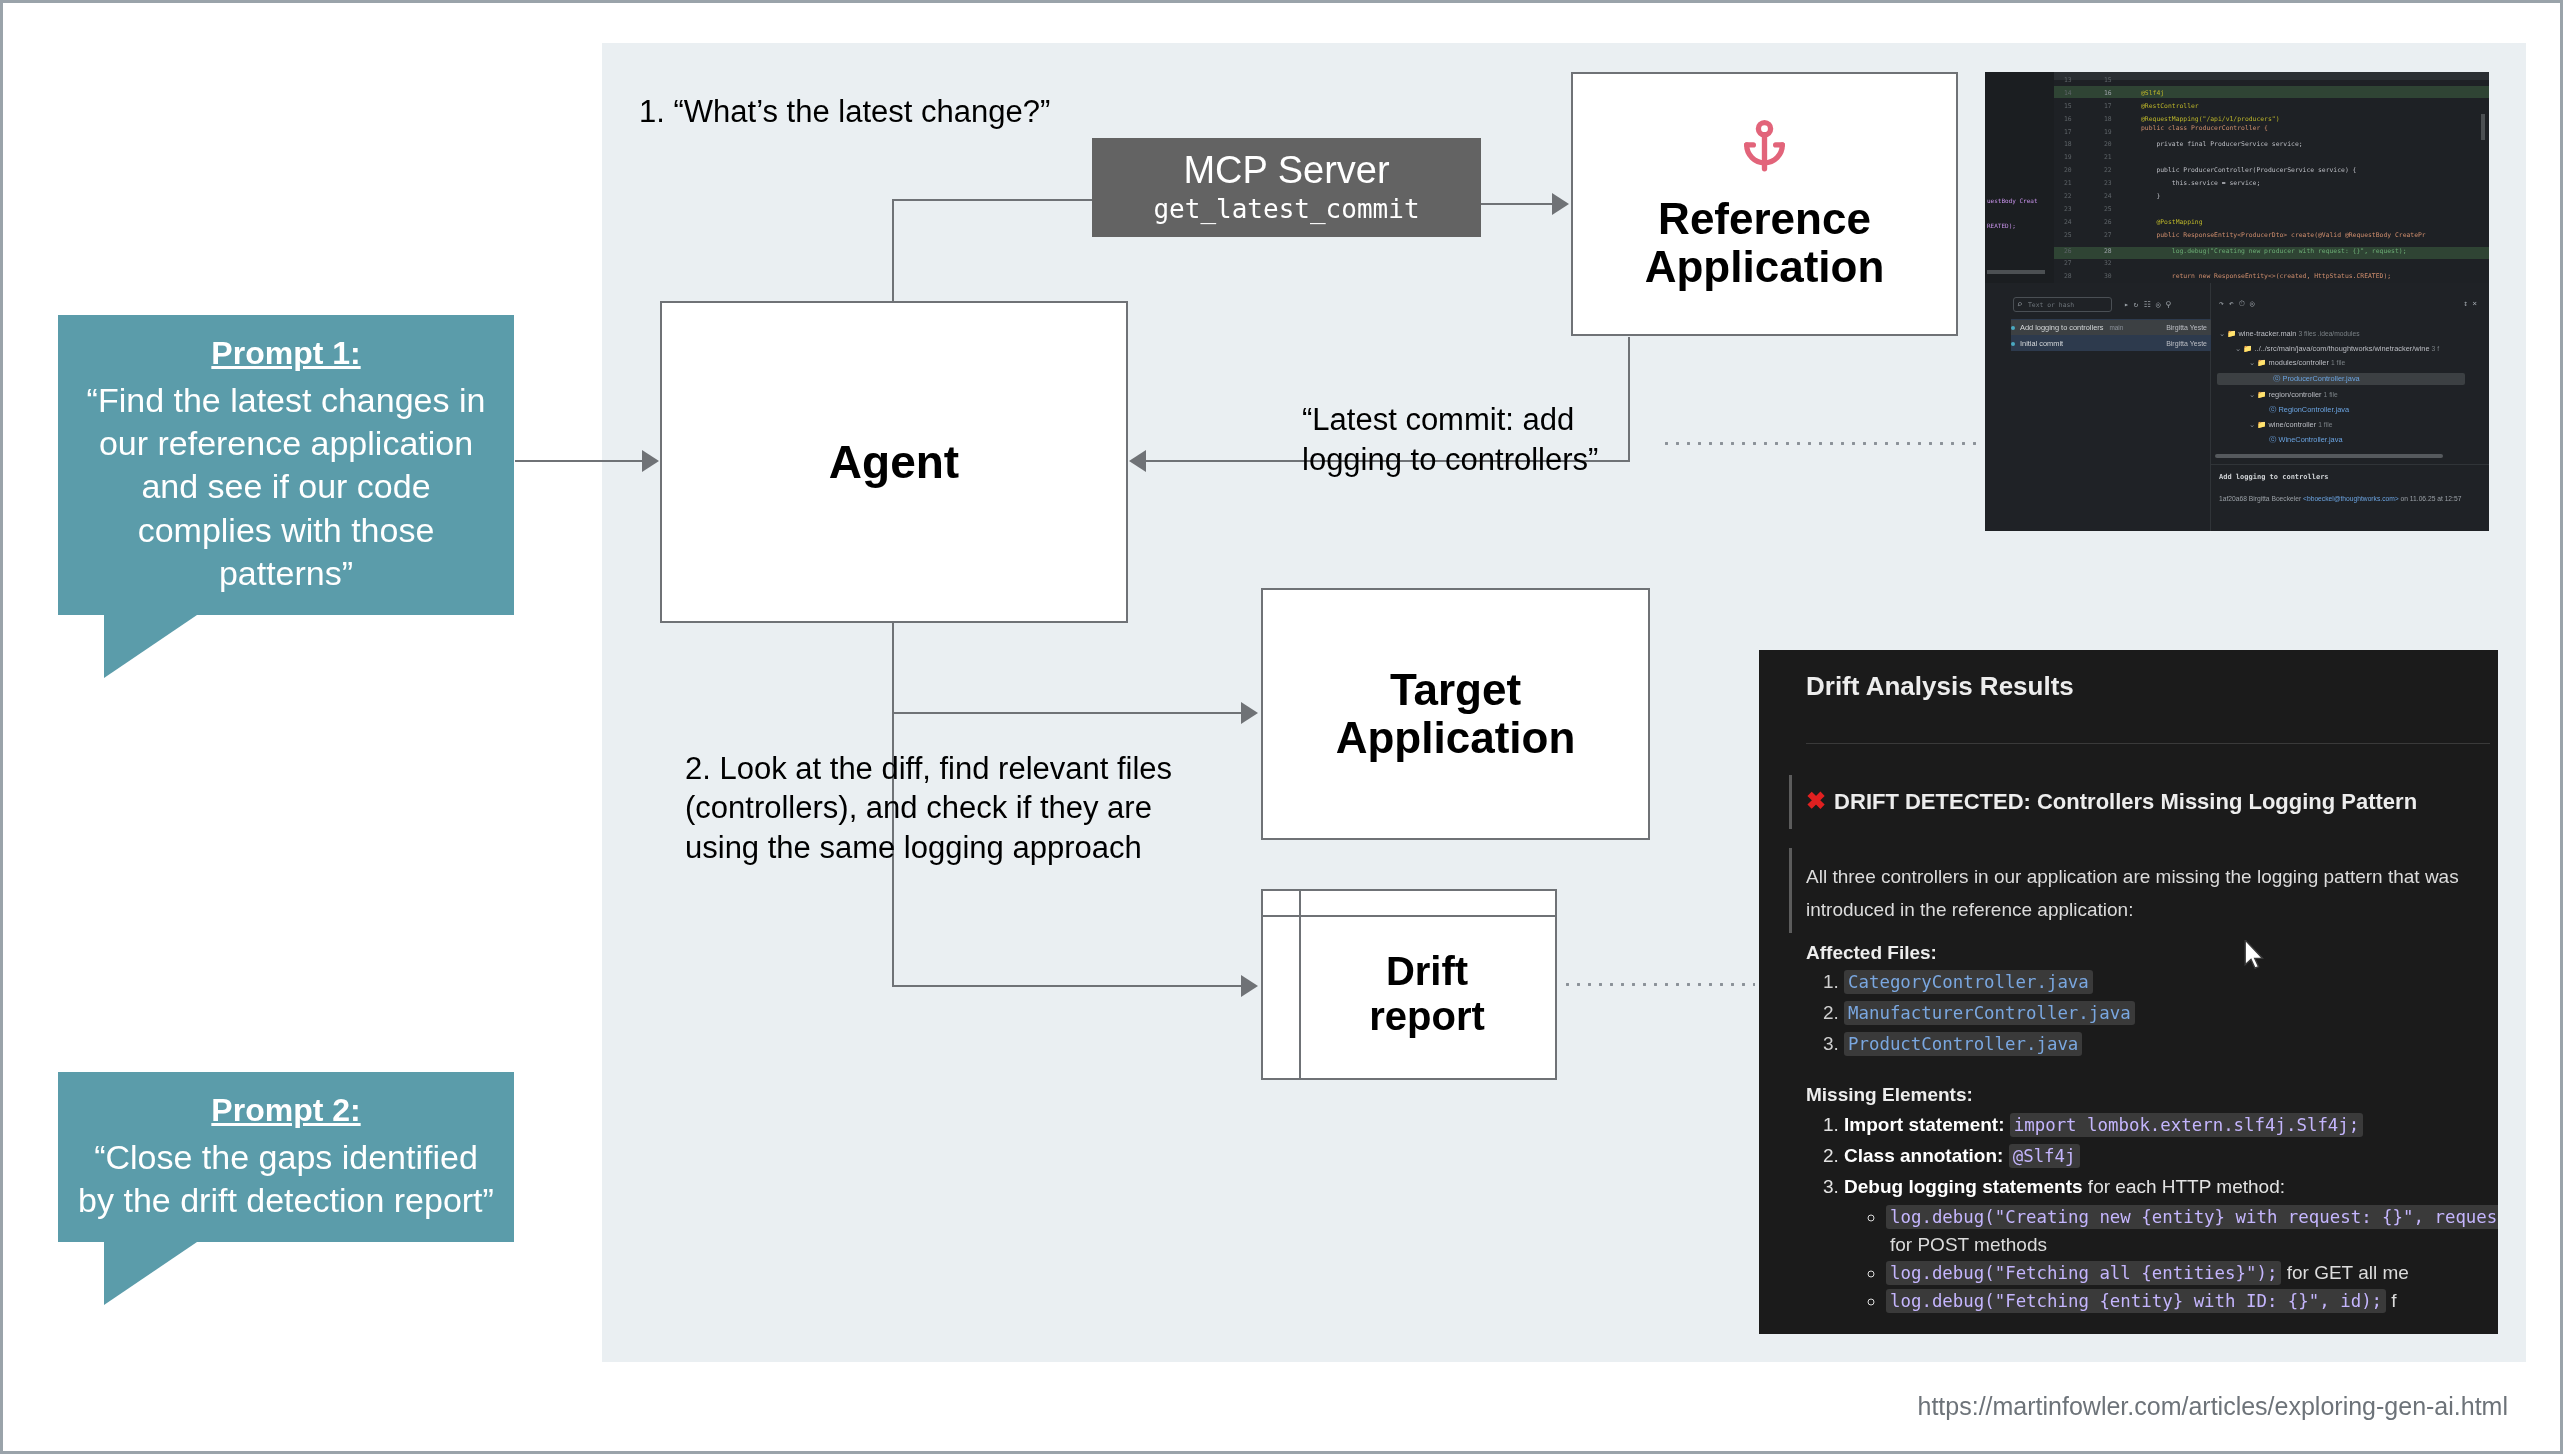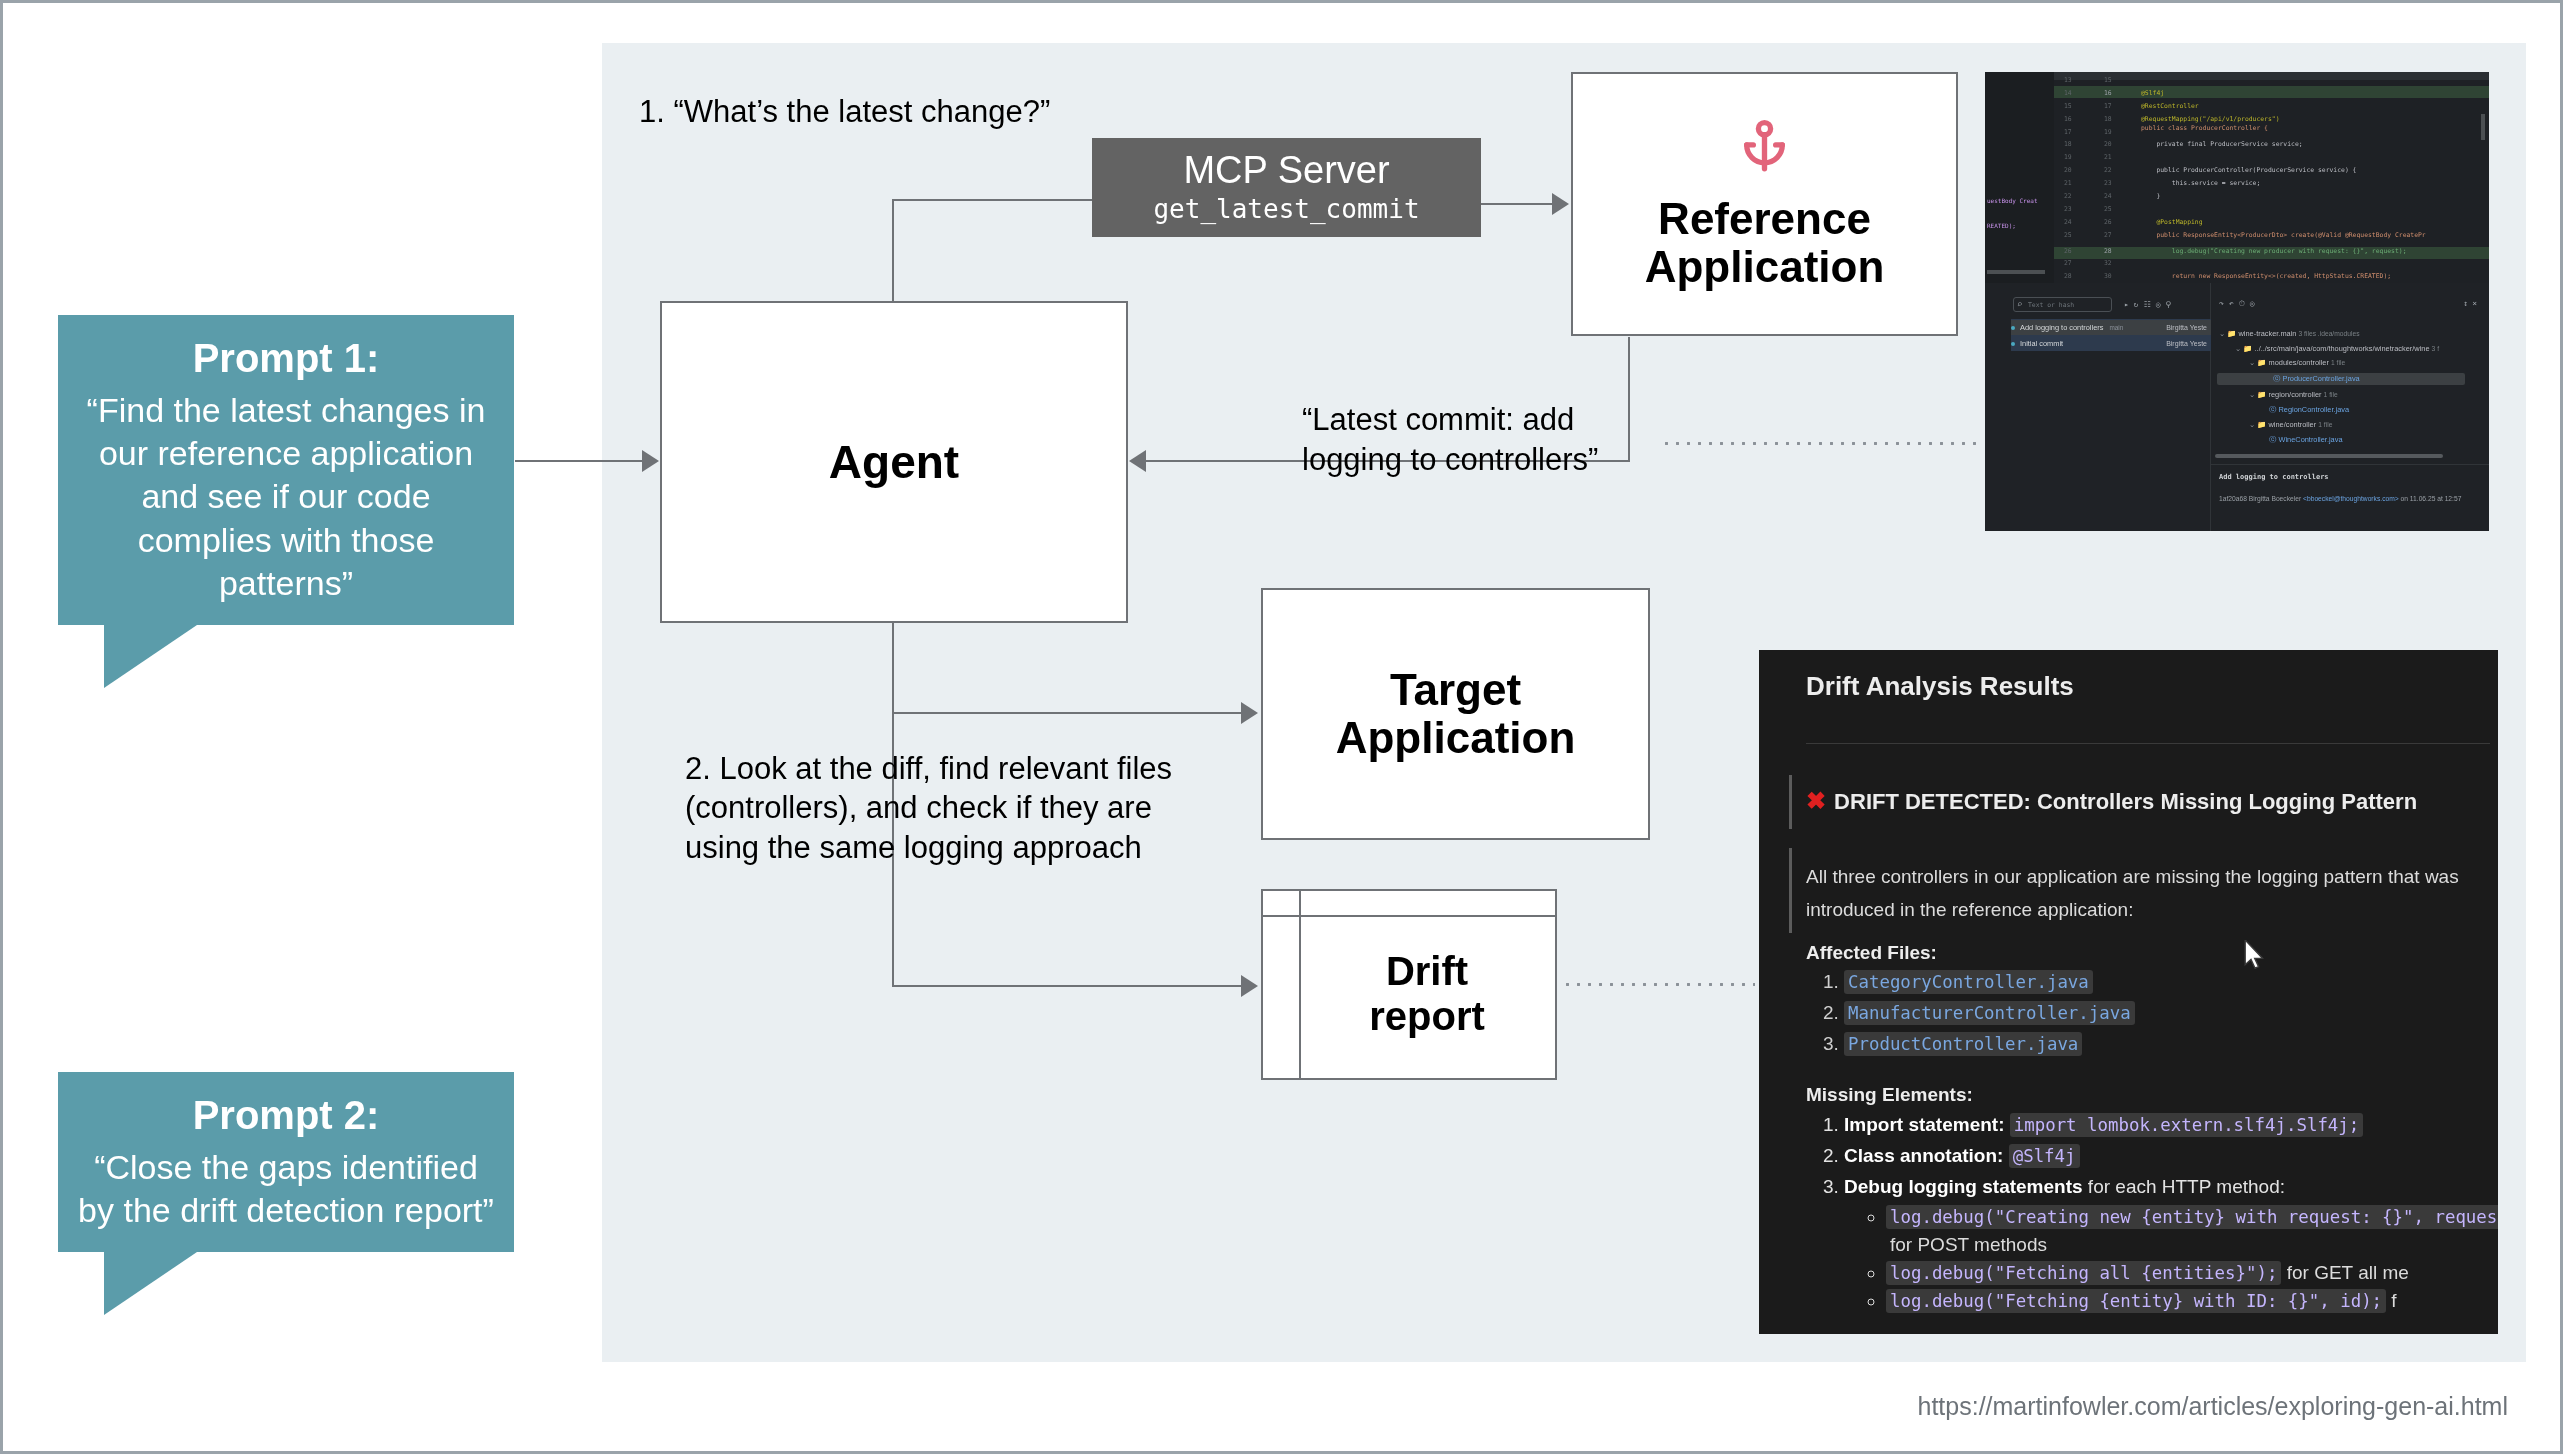--- a/index.html
+++ b/index.html
@@ -24,22 +24,23 @@
   }
   
   .bubble {
     position: absolute;
     background: #5b9caa;
     color: #ffffff;
     text-align: center;
     padding: 18px 14px 20px;
   }
   .bubble .title {
-    font-size: 40px; font-weight: bold; line-height: 1.25;
+    font-size: 32px; font-weight: bold; line-height: 1.25;
     margin-bottom: 6px;
+    text-decoration: underline;
   }
   .bubble .body { font-size: 34px; line-height: 1.27; }
   .bubble .tail {
     position: absolute; left: 46px; bottom: -63px;
     width: 0; height: 0;
     border-left: 0 solid transparent;
     border-top: 63px solid #5b9caa;
     border-right: 93px solid transparent;
   }
   #prompt1 { left: 55px; top: 312px; width: 456px; }

